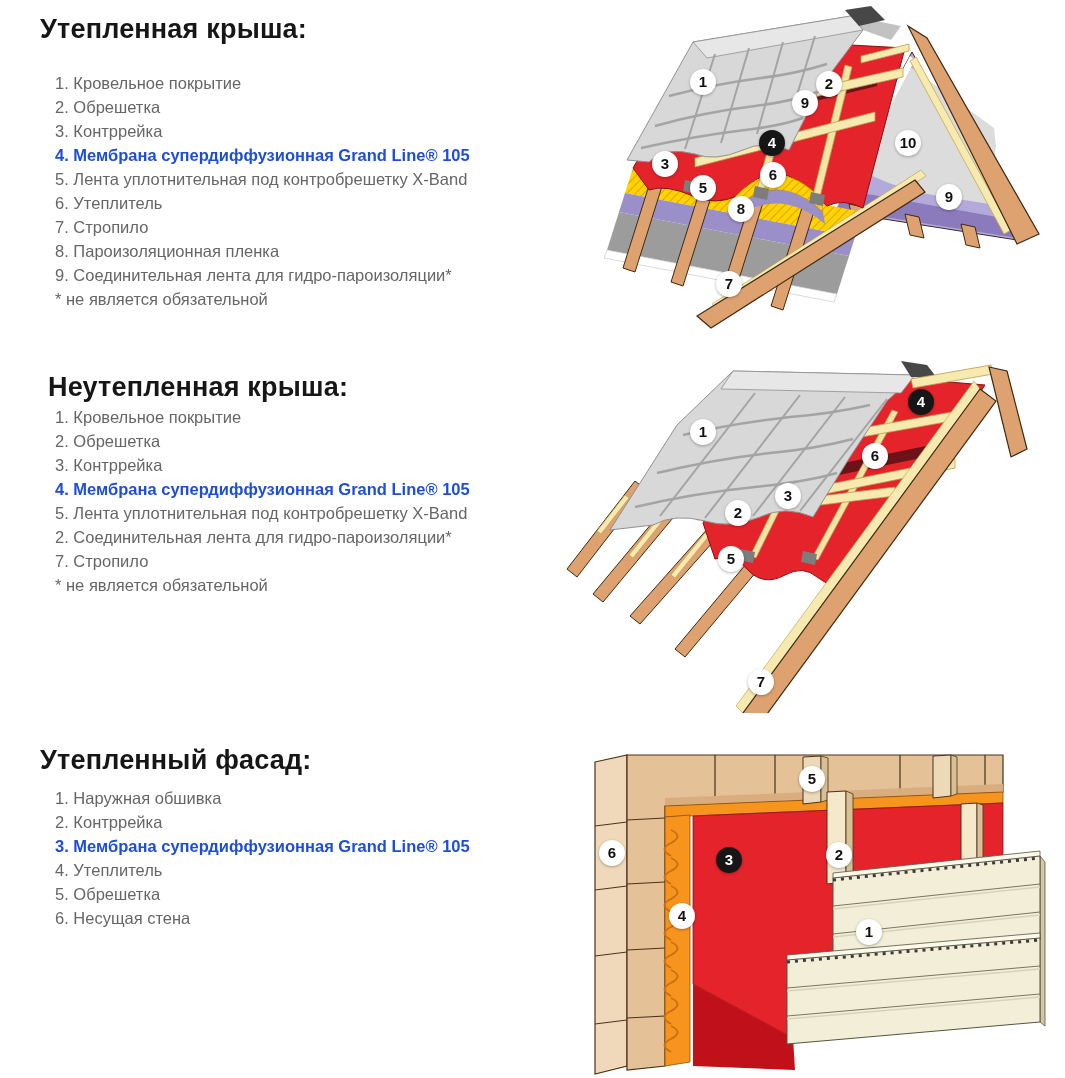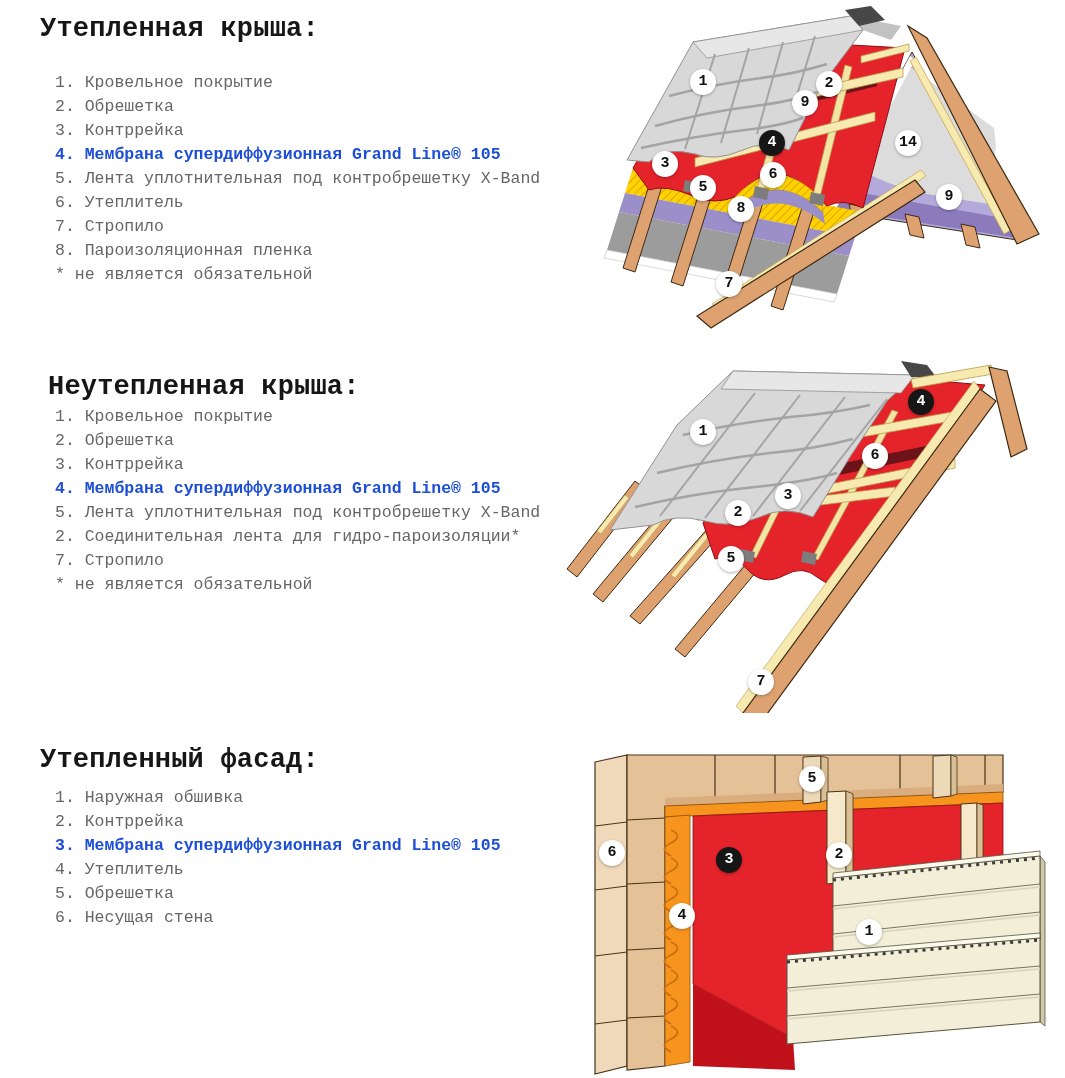--- a/index.html
+++ b/index.html
@@ -1,17 +1,17 @@
 <!DOCTYPE html>
 <html><head>
 <meta charset="utf-8">
 <style>
   html,body{margin:0;padding:0;background:#ffffff;}
   .page{position:relative;width:1065px;height:1078px;background:#ffffff;overflow:hidden;
-        font-family:Liberation Mono, monospace;}
+        font-family:Liberation Sans, sans-serif;}
   .section-title{position:absolute;left:40px;font-weight:700;font-size:27px;color:#161616;
         letter-spacing:.2px;white-space:nowrap;}
   .item-list{position:absolute;left:55px;font-size:16.5px;line-height:24px;color:#666666;}
   .list-item{white-space:nowrap;}
   .list-item.bold{font-weight:700;color:#1d4ed8;}
   .diagram{position:absolute;}
   .diagram svg{position:absolute;left:0;top:0;}
   .badge{position:absolute;width:26px;height:26px;margin:-13px 0 0 -13px;border-radius:50%;
         background:#ffffff;color:#111111;font-weight:700;font-size:15px;line-height:26px;
         text-align:center;box-shadow:0 1px 3px rgba(0,0,0,.3);}
@@ -25,20 +25,21 @@
   <h2 class="section-title" style="top:14px;margin:0;">Утепленная крыша:</h2>
   <div class="item-list" style="top:71px;">
       <div class="list-item">1. Кровельное покрытие</div>
       <div class="list-item">2. Обрешетка</div>
       <div class="list-item">3. Контррейка</div>
       <div class="list-item bold">4. Мембрана супердиффузионная Grand Line® 105</div>
       <div class="list-item">5. Лента уплотнительная под контробрешетку X-Band</div>
       <div class="list-item">6. Утеплитель</div>
       <div class="list-item">7. Стропило</div>
       <div class="list-item">8. Пароизоляционная пленка</div>
+      <div class="list-item">9. Соединительная лента для гидро-пароизоляции*</div>
       <div class="list-item">* не является обязательной</div>
     </div>
 
   <h2 class="section-title" style="top:364px;margin:8px;">Неутепленная крыша:</h2>
   <div class="item-list" style="top:405px;">
       <div class="list-item">1. Кровельное покрытие</div>
       <div class="list-item">2. Обрешетка</div>
       <div class="list-item">3. Контррейка</div>
       <div class="list-item bold">4. Мембрана супердиффузионная Grand Line® 105</div>
       <div class="list-item">5. Лента уплотнительная под контробрешетку X-Band</div>
@@ -123,21 +124,21 @@
     <div>
         <span class="badge" style="left: 138px; top: 82px;">1</span>
         <span class="badge" style="left: 264px; top: 84px;">2</span>
         <span class="badge" style="left: 240px; top: 103px;">9</span>
         <span class="badge dark" style="left: 207px; top: 143px;">4</span>
         <span class="badge" style="left: 100px; top: 164px;">3</span>
         <span class="badge" style="left: 208px; top: 175px;">6</span>
         <span class="badge" style="left: 138px; top: 188px;">5</span>
         <span class="badge" style="left: 176px; top: 209px;">8</span>
         <span class="badge" style="left: 164px; top: 284px;">7</span>
-        <span class="badge" style="left: 343px; top: 143px;">14</span>
+        <span class="badge" style="left: 343px; top: 143px;">10</span>
         <span class="badge" style="left: 384px; top: 197px;">9</span>
       </div>
   </div>
 
   <div class="diagram" id="d2" style="left:565px;top:345px;width:500px;height:368px;">
     <svg width="500" height="368" viewBox="0 0 500 368">
 
       <polygon points="80,144 12,232 2,224 70,136" fill="#dda26f" stroke="#3e2a14" stroke-width="1"></polygon>
       <polygon points="117,162 38,257 28,249 107,154" fill="#dda26f" stroke="#3e2a14" stroke-width="1"></polygon>
       <polygon points="163,180 75,279 65,271 153,172" fill="#dda26f" stroke="#3e2a14" stroke-width="1"></polygon>

